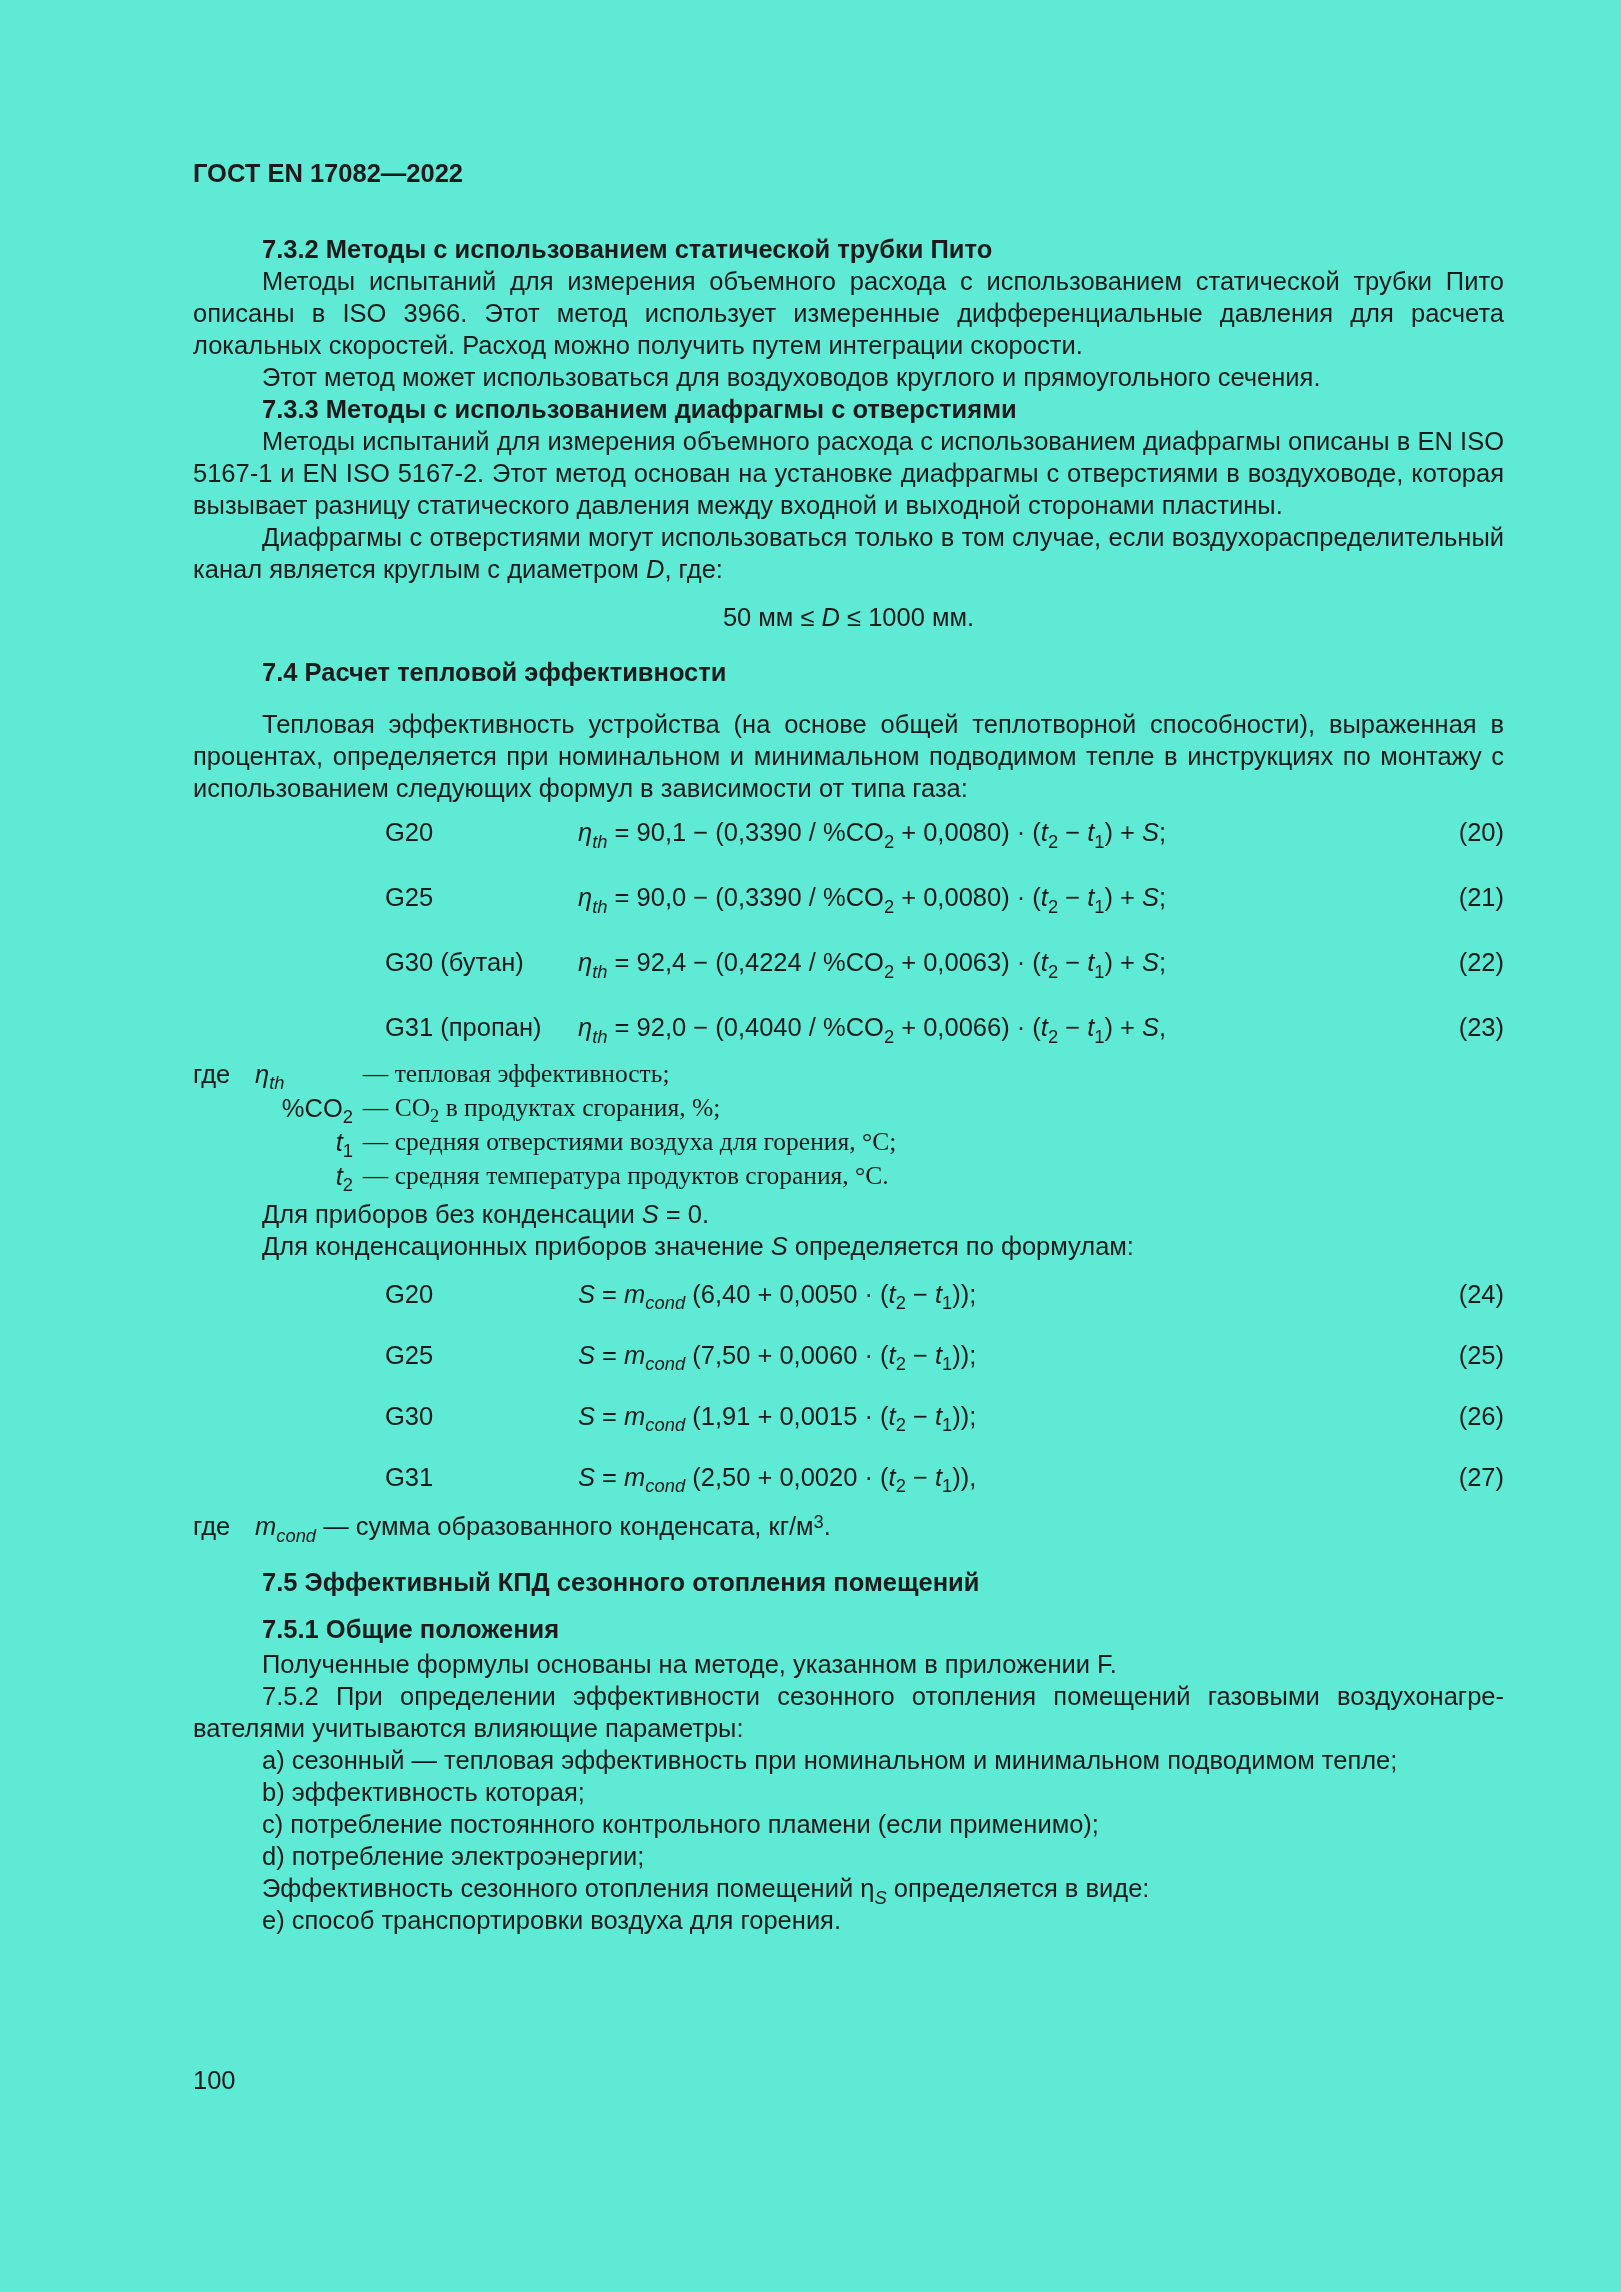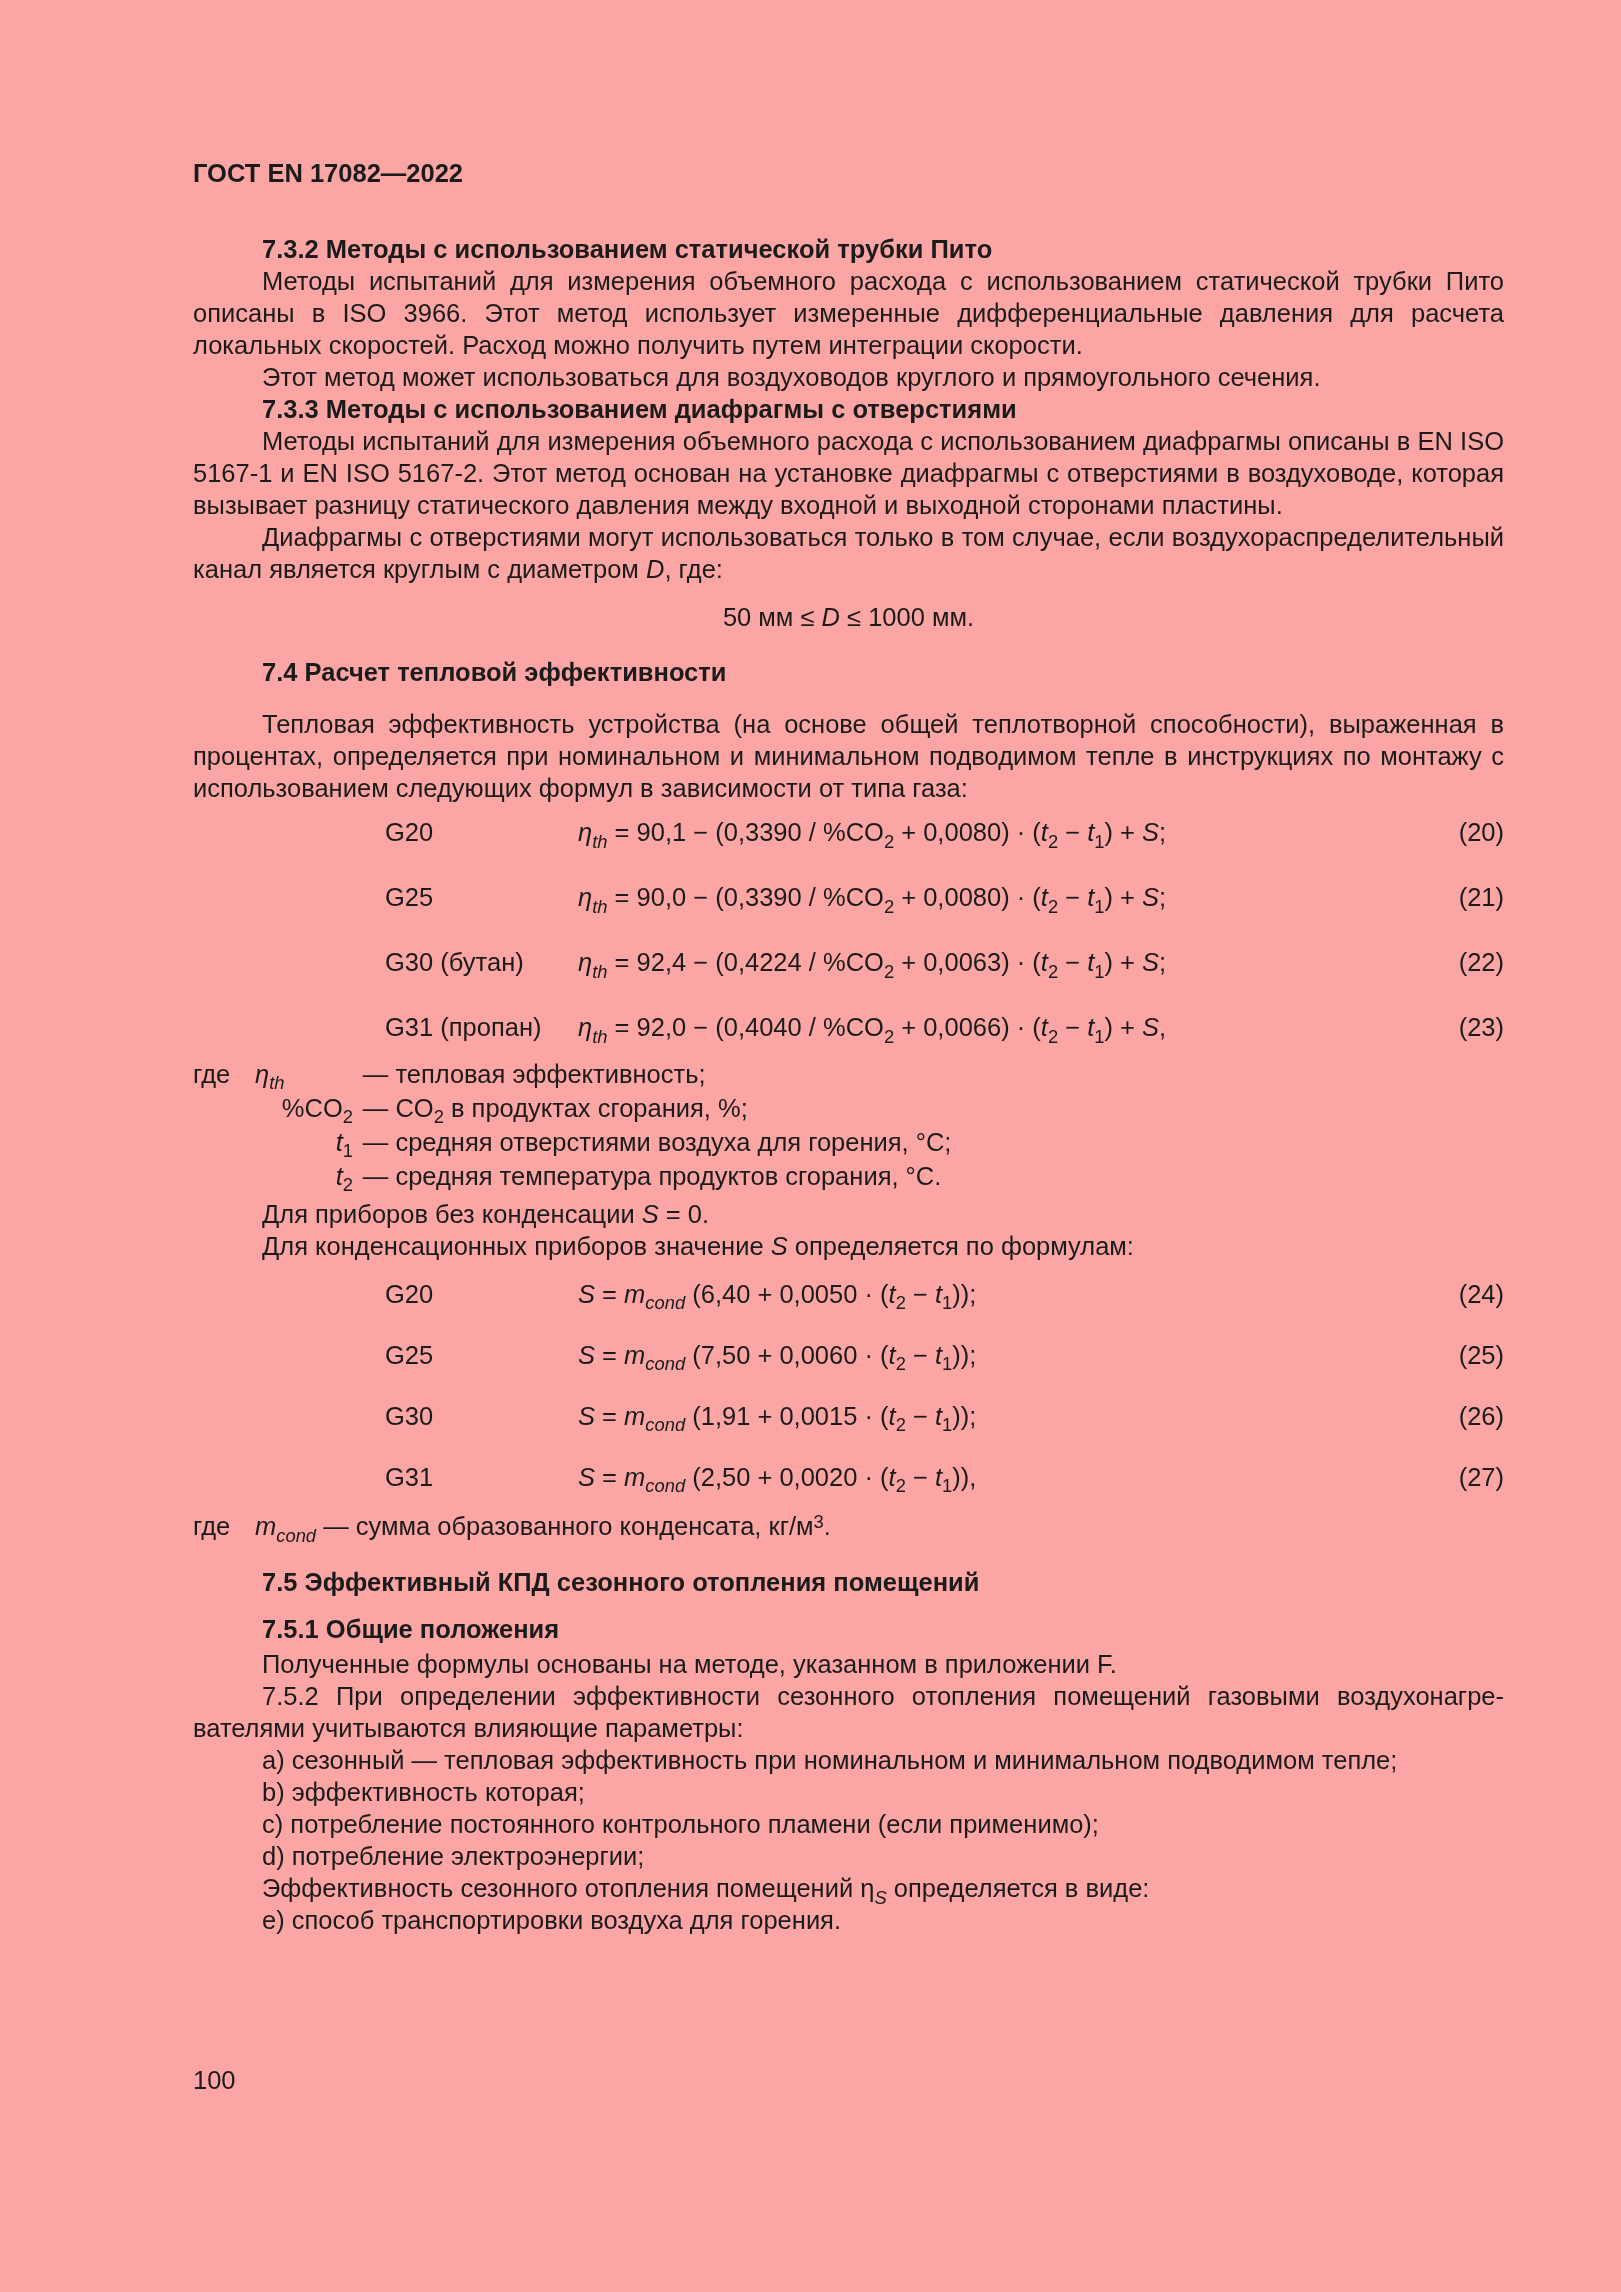--- a/index.html
+++ b/index.html
@@ -1,21 +1,21 @@
 <!DOCTYPE html>
 <html><head>
 <meta charset="utf-8">
 <style>
   html, body { margin: 0; padding: 0; background: #e8e8e8; }
   .page {
     position: relative;
     width: 1621px;
     height: 2293px;
     margin: 0 auto;
-    background: #fca5a5;
+    background: #5eead4;
     color: #1b1b1b;
     font-family: "Liberation Sans", sans-serif;
     font-size: 25.5px;
     line-height: 32px;
     box-sizing: border-box;
     padding: 157px 117px 0 193px;
     overflow: hidden;
   }
   .doc-header { font-weight: bold; }
   .h { font-weight: bold; margin: 0 0 0 69px; }
@@ -32,21 +32,21 @@
   .eq-f { flex: 1 1 auto; text-align: left; }
   .eq-n { flex: 0 0 auto; margin-left: auto; }
   .eq-m34 { margin-top: 33px; }
   .eq-m30 { margin-top: 29px; }
 
   .defs { margin-top: 13.7px; }
   .def { display: flex; line-height: 34px; }
   .def-lead { flex: 0 0 62px; }
   .def-term { flex: 0 0 98px; text-align: right; }
   .def.first .def-term { text-align: left; }
-  .def-desc { margin-left: 9.8px; }
+  .def-desc { margin-left: 9.8px; font-family: Liberation Serif, serif; }
 
   .where-line { display: flex; margin-top: 17.6px; }
   .where-lead { flex: 0 0 62px; }
 
   .m45 { margin-top: 44px; }
   .m15 { margin-top: 14.7px; }
   .m16 { margin-top: 15.7px; }
   .m13 { margin-top: 12.7px; }
   .m24 { margin-top: 23.5px; }
   .m20 { margin-top: 19.6px; }

